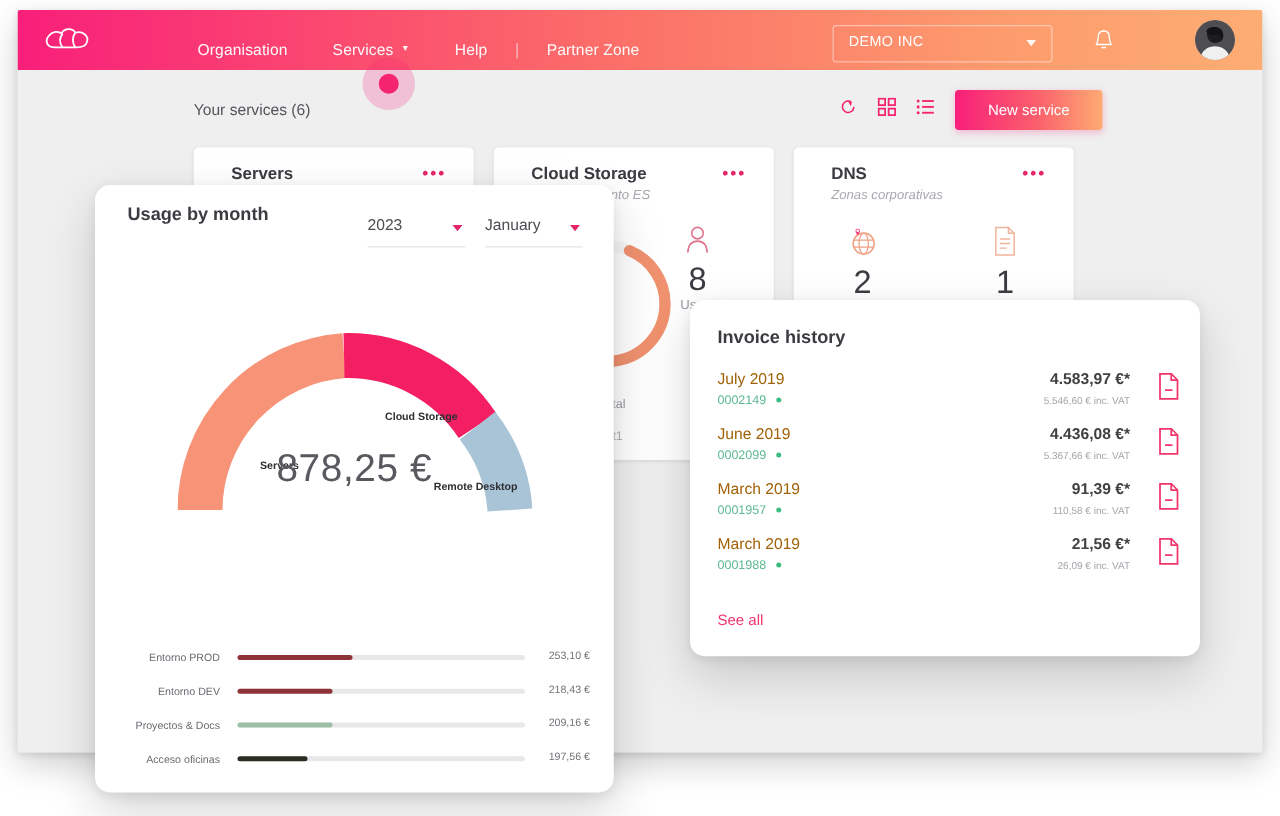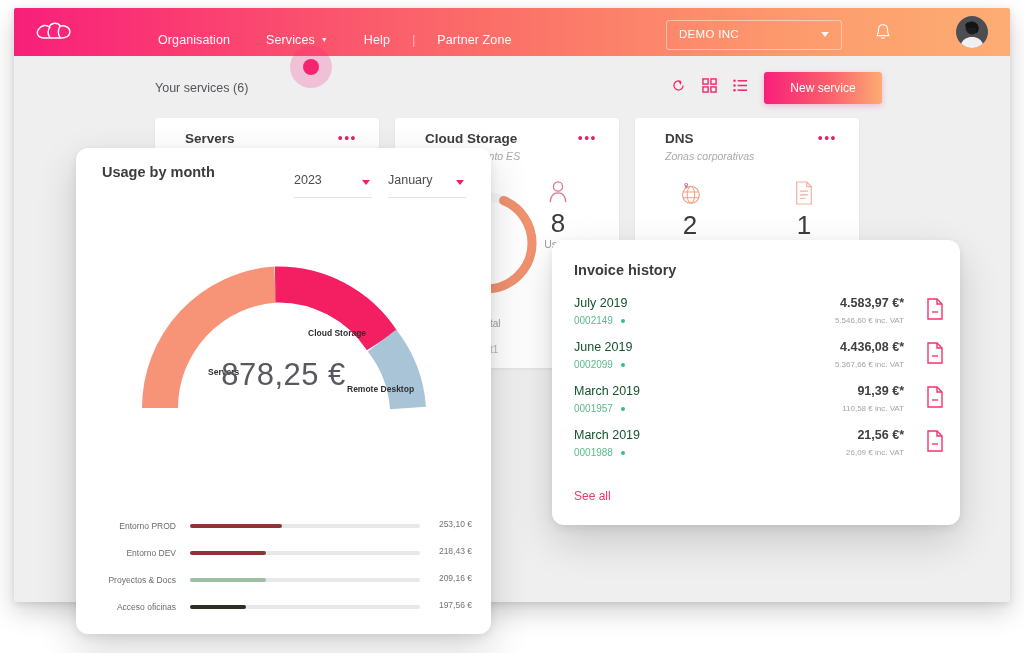--- a/index.html
+++ b/index.html
@@ -287,21 +287,21 @@
     box-shadow: 0 16px 40px rgba(0,0,0,0.16), 0 3px 10px rgba(0,0,0,0.08);
     z-index: 22;
     overflow: hidden;
   }
   .inv-title {
     position: absolute; left: 22px; top: 22px;
     font-size: 14.5px; font-weight: bold; color: #3b3b41;
   }
   .inv-list { position: absolute; left: 22px; top: 56px; width: 372px; }
   .inv-row { position: relative; height: 44px; }
-  .inv-month { position: absolute; left: 0; top: 0; font-size: 12.5px; color: #14532d; }
+  .inv-month { position: absolute; left: 0; top: 0; font-size: 12.5px; color: #a16207; }
   .inv-num   { position: absolute; left: 0; top: 19px; font-size: 10px; color: #5cb88f; }
   .inv-num .status-dot {
     display:inline-block; width:4px; height:4px; border-radius:50%;
     background:#3bbd82; margin-left:8px; vertical-align: middle;
   }
   .inv-amt {
     position: absolute; right: 42px; top: 0;
     font-size: 12.5px; font-weight: bold; color: #404040; text-align: right;
   }
   .inv-vat {

